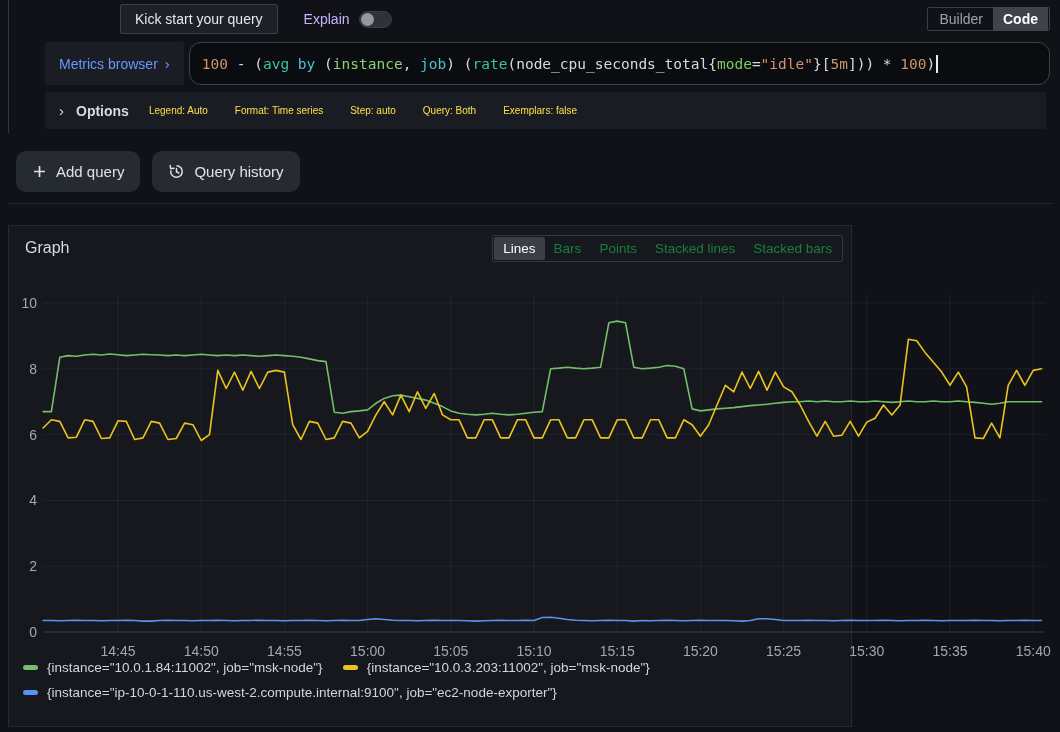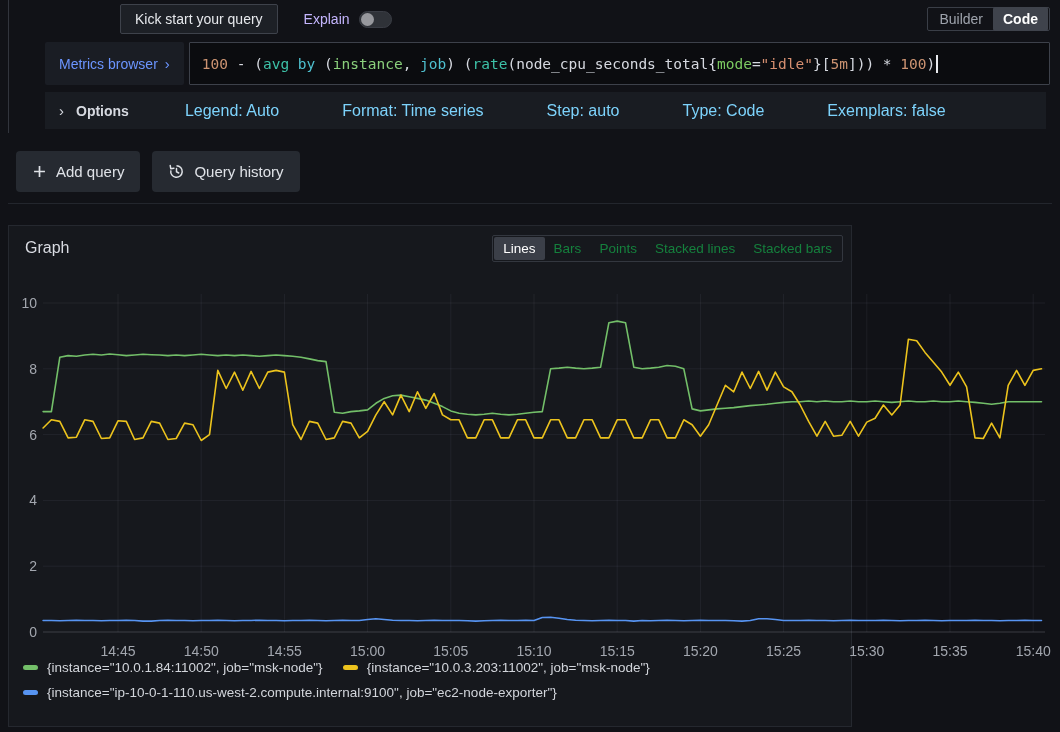--- a/index.html
+++ b/index.html
@@ -27,36 +27,36 @@
   .seg-group { display:flex; align-items:center; height:24px; border:1px solid #3a3e47; border-radius:2px; padding:1px; }
   .seg-item { height:24px; display:flex; align-items:center; padding:0 10px; font-size:14px; color:#9ea3ac; border-radius:2px; cursor:pointer; }
   .seg-item.selected { background:#3f434c; color:#ffffff; font-weight:700; }
 
   
   .row2 { position:absolute; left:45px; top:42px; right:10px; height:43px; display:flex; gap:5px; }
   .metrics-chip { background:#1a1d24; border-radius:2px; display:flex; align-items:center; padding:0 14px; cursor:pointer; }
   .metrics-chip .lbl { color:#6b95ff; font-size:14px; font-weight:500; }
   .metrics-chip .chev { color:#6b95ff; font-size:15px; margin-left:7px; }
   .query-field {
-    flex:1; background:#0b0c0f; border:1px solid #3d414a; border-radius:1px;
+    flex:1; background:#0b0c0f; border:1px solid #3d414a; border-radius:12px;
     display:flex; align-items:center; padding:0 12px; overflow:hidden; cursor:text;
   }
   .query-code { font-family:"DejaVu Sans Mono","Liberation Mono",monospace; font-size:14.5px; white-space:pre; }
   .caret { display:inline-block; width:1.5px; height:18px; background:#e8eaee; vertical-align:middle; margin-left:1px; }
 
   
   .row3 { position:absolute; left:45px; top:92px; right:14px; height:37px; background:#191c22;
           display:flex; align-items:center; padding:0 14px; cursor:pointer; }
   .row3 .chev { color:#d6d9e0; font-size:15px; margin-right:12px; }
   .row3 .opt-label { color:#d6d9e0; font-size:14px; font-weight:700; margin-right:20px; }
-  .row3 .opt-setting { color:#7dd3fc; font-size:16px; margin-right:27px;margin-left:36px; }
+  .row3 .opt-setting { color:#fde047; font-size:10px; margin-right:27px; }
 
   
   .toolbar-row { position:absolute; left:16px; top:151px; display:flex; gap:12px; }
-  .tb-btn { height:41px; background:#262a31; border:none; border-radius:4px; padding:0 16px;
+  .tb-btn { height:41px; background:#262a31; border:none; border-radius:10px; padding:0 16px;
             display:flex; align-items:center; gap:9px; color:#dfe2e7; font-size:15px; font-weight:500;
             font-family:inherit; cursor:pointer; }
   .tb-btn svg { display:block; }
 
   
   .panel { position:absolute; left:8px; top:225px; width:844px; height:502px; background:#16181d; border:1px solid #25282f; }
   .panel-header { position:absolute; left:0; top:0; right:0; height:44px; display:flex; align-items:center;
                   justify-content:space-between; padding:0 8px 0 16px; }
   .panel-title { font-size:16px; font-weight:500; color:#d9dbe2; }
   .style-group { display:flex; align-items:center; height:27px; border:1px solid #33373f; border-radius:2px; padding:1px;margin-left:15px; }
@@ -101,21 +101,21 @@
       <span class="caret"></span>
     </div>
   </div>
 
   <div class="row3">
     <span class="chev">›</span>
     <span class="opt-label">Options</span>
     <span class="opt-setting">Legend: Auto</span>
     <span class="opt-setting">Format: Time series</span>
     <span class="opt-setting">Step: auto</span>
-    <span class="opt-setting">Type: Code</span>
+    <span class="opt-setting">Query: Both</span>
     <span class="opt-setting">Exemplars: false</span>
   </div>
 
   <div class="section-divider"></div>
 
   <div class="toolbar-row">
     <button class="tb-btn">
       <span>
         <svg width="15" height="15" viewBox="0 0 16 16">
             <path d="M8 2.2v11.6M2.2 8h11.6" stroke="#dfe2e7" stroke-width="1.8" fill="none"></path>

